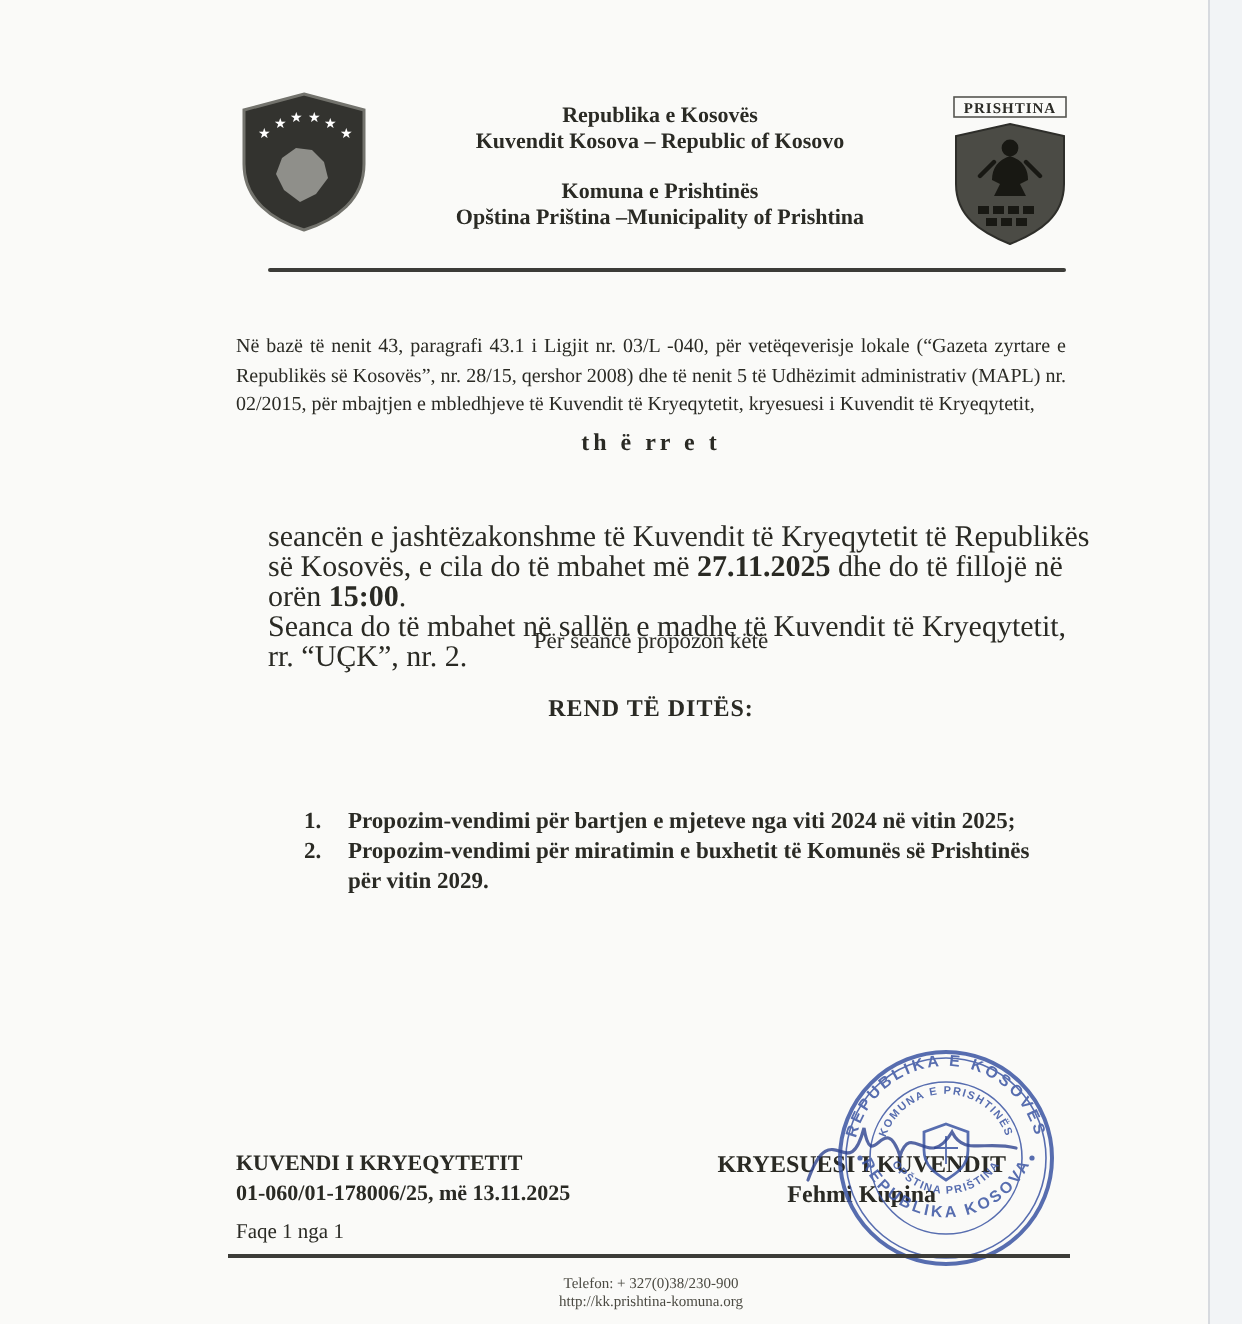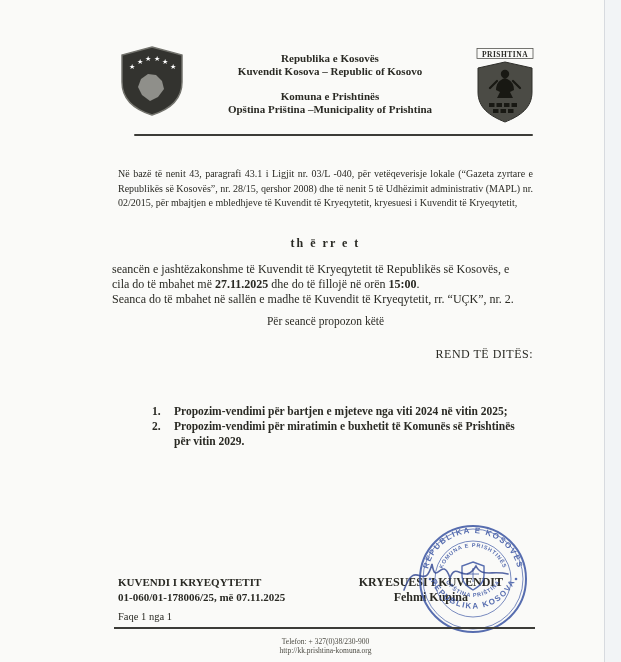--- a/index.html
+++ b/index.html
@@ -35,36 +35,36 @@
   .header-rule{
     position:absolute;top:134px;left:134px;width:399px;height:2px;
     background:#3c3c38;border-radius:2px;
   }
   
   .intro{
     position:absolute;top:157px;left:118px;width:415px;
     font-size:10px;line-height:14.5px;text-align:justify;
   }
   .convene{
-    position:absolute;top:236px;left:118px;width:415px;
+    position:absolute;top:214px;left:118px;width:415px;
     text-align:center;font-weight:bold;font-size:12px;letter-spacing:2px;
   }
   .session{
-    position:absolute;top:262px;left:112px;width:415px;
-    font-size:12px;line-height:15px;
+    position:absolute;top:262px;left:134px;width:415px;
+    font-size:15px;line-height:15px;
   }
   .session b{font-weight:bold;}
   .propose{
     position:absolute;top:315px;left:118px;width:415px;
     font-size:11.5px;
     text-align:center;
   }
   .agenda-title{
     position:absolute;top:347px;left:118px;width:415px;
-    text-align:right;font-weight:normal;font-size:12px;letter-spacing:.5px;
+    text-align:center;font-weight:bold;font-size:12px;letter-spacing:.5px;
   }
   .agenda{
     position:absolute;top:404px;left:152px;width:372px;
     font-size:11.5px;line-height:15px;font-weight:bold;
   }
   .agenda-row{display:flex;margin-bottom:0;}
   .agenda-num{width:16px;flex:0 0 auto;}
   .agenda-text{flex:1;padding-left:6px;}
   
   .sig-row{
@@ -163,21 +163,21 @@
     </div>
     <div class="agenda-row">
       <span class="agenda-num">2.</span>
       <span class="agenda-text">Propozim-vendimi për miratimin e buxhetit të Komunës së Prishtinës për vitin 2029.</span>
     </div>
   </div>
 
   <div class="sig-row">
     <div class="sig-left">
       <div>KUVENDI I KRYEQYTETIT</div>
-      <div>01-060/01-178006/25, më 07.11.2025</div>
+      <div>01-060/01-178006/25, më 13.11.2025</div>
     </div>
     <div class="sig-right">
       <div>KRYESUESI I KUVENDIT</div>
       <div>Fehmi Kupina</div>
     </div>
   </div>
 
   <svg class="stamp" viewBox="0 0 110 110">
     <defs>
       <path id="arc-outer-top" d="M 9,55 A 46,46 0 0 1 101,55" fill="none"></path>

